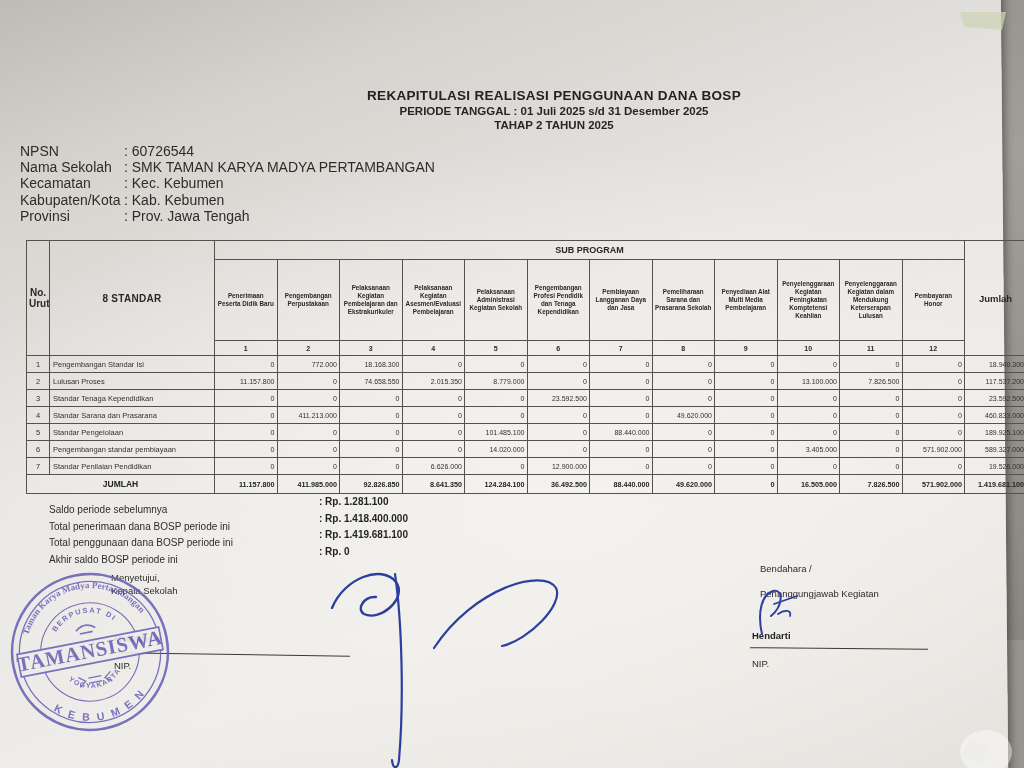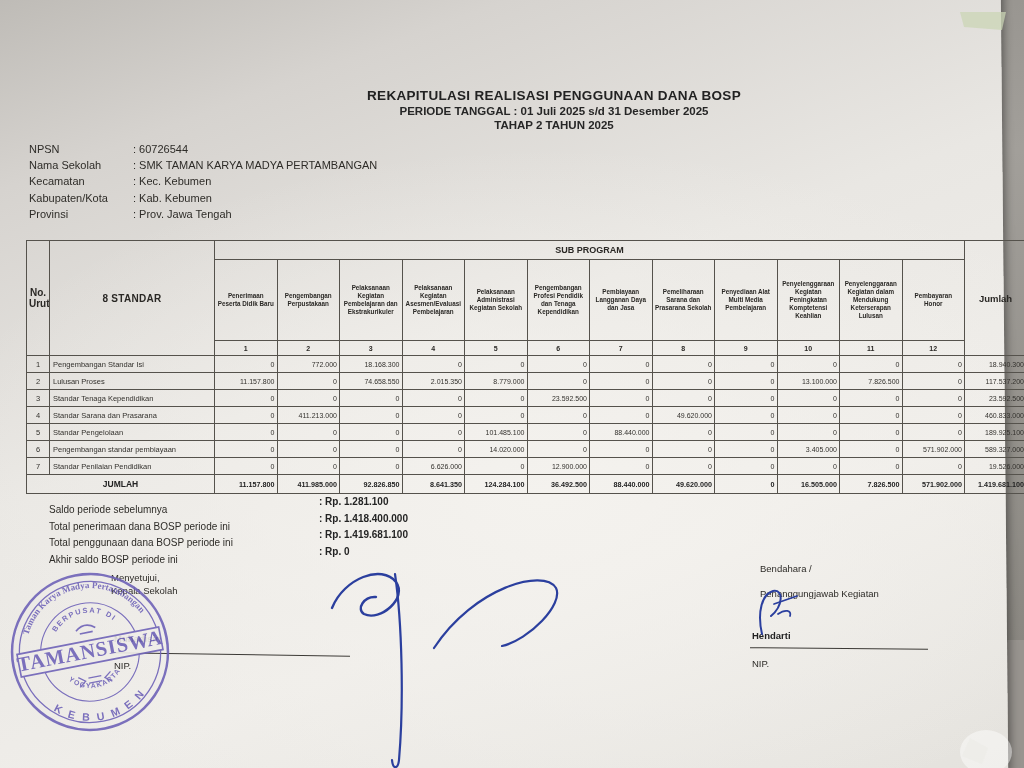--- a/index.html
+++ b/index.html
@@ -14,21 +14,21 @@
            linear-gradient(160deg,#bcb9b4 0%,#d6d3cf 18%,#e9e7e3 45%,#efede9 70%,#e4e2dd 100%);
          box-shadow:2px 3px 10px rgba(0,0,0,.45);}
   .content{position:absolute;left:14px;top:12px;width:1010px;height:768px;color:#2e2c28;}
 
   
   .titleblock{position:absolute;left:140px;top:76px;width:800px;text-align:center;}
   .t1{font-size:13.5px;font-weight:bold;letter-spacing:.3px;color:#222;}
   .t2,.t3{font-size:11.5px;font-weight:bold;margin-top:2px;color:#262626;}
 
   
-  .info{position:absolute;left:15px;top:131px;width:520px;font-size:11px;}
+  .info{position:absolute;left:6px;top:131px;width:520px;font-size:14px;}
   .inforow{position:relative;height:16.2px;}
   .inflabel{position:absolute;left:0;top:0;}
   .infvalue{position:absolute;left:104px;top:0;}
 
   
   table.tbl{position:absolute;left:12px;top:228px;width:1000px;
             border-collapse:collapse;table-layout:fixed;}
   .tbl th,.tbl td{border:1px solid #55524c;padding:0 2px;overflow:hidden;
                   vertical-align:middle;background:transparent;}
   .tbl thead th{font-weight:bold;text-align:center;color:#2a2825;}

